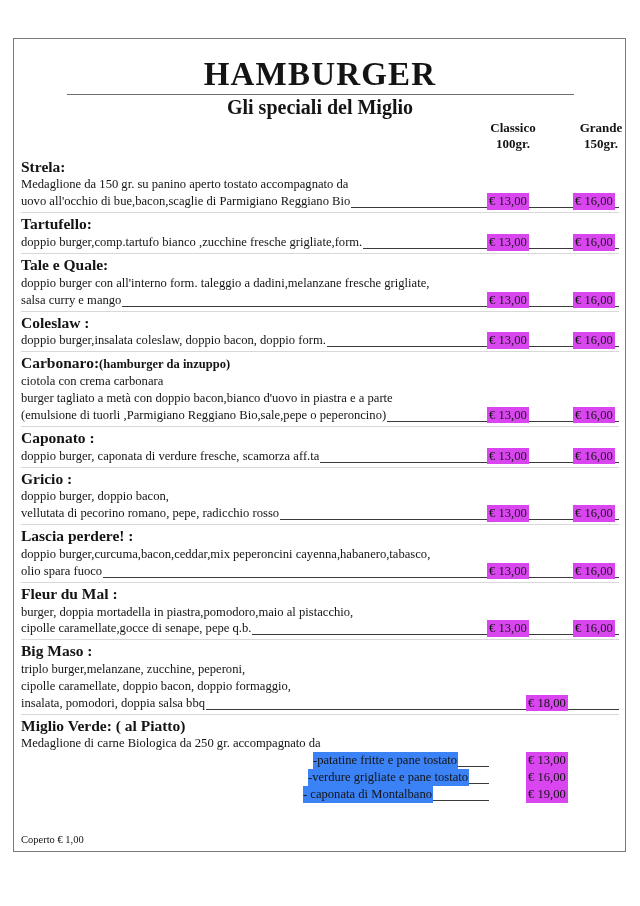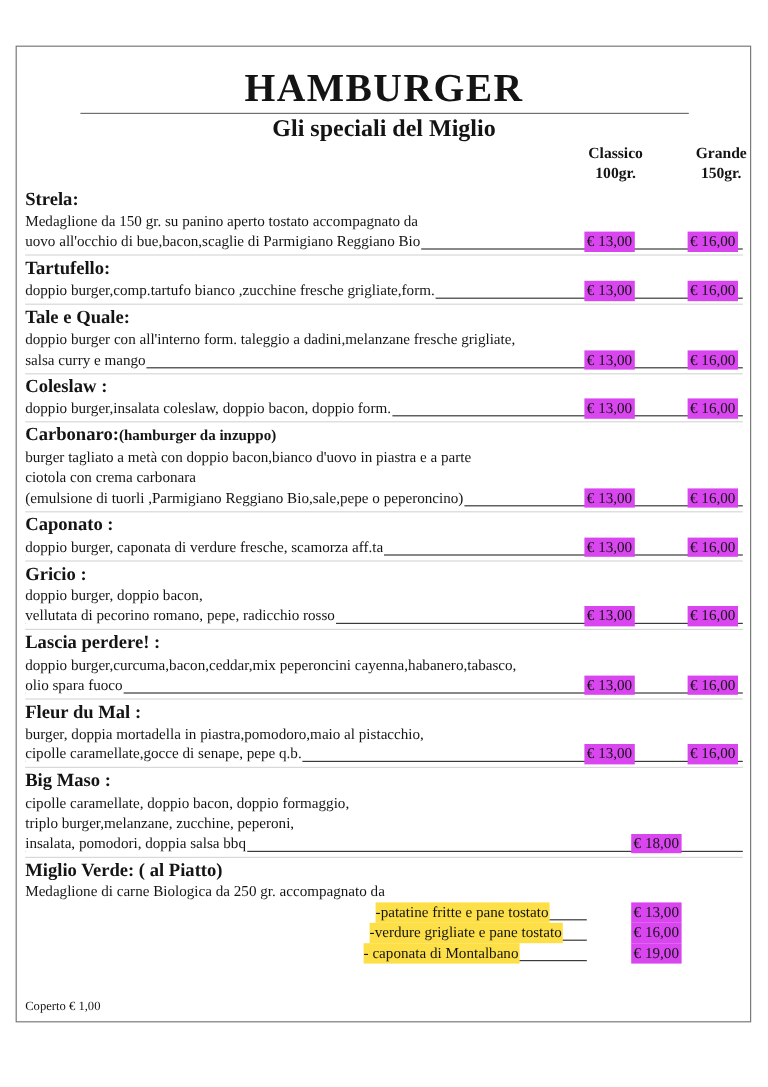--- a/index.html
+++ b/index.html
@@ -158,21 +158,21 @@
 
   
   .mv-sub {
     position: relative;
     height: 17px;
     margin-left: 0;
   }
   .mv-sub .txt {
     position: absolute;
     top: 0;
-    background: #fde047;
+    background: #3b82f6;
     padding-right: 1px;
     z-index: 2;
     font-size: 12.6px;
     line-height: 1.33;
     white-space: nowrap;
     text-align: right;
   }
   .mv-sub .leader {
     position: absolute;
     right: 130px;
@@ -233,21 +233,21 @@
             <span class="txt">salsa curry e mango</span>
             <span class="price p1">€ 13,00</span>
             <span class="price p2">€ 16,00</span>
           </div></div>
         <div class="item"><div class="item-name"><span>Coleslaw :</span></div><div class="priced">
             <span class="leader"></span>
             <span class="txt">doppio burger,insalata coleslaw, doppio bacon, doppio form.</span>
             <span class="price p1">€ 13,00</span>
             <span class="price p2">€ 16,00</span>
           </div></div>
-        <div class="item"><div class="item-name"><span>Carbonaro:</span><span class="qualifier">(hamburger da inzuppo)</span></div><div class="desc-line">burger tagliato a metà con doppio bacon,bianco d'uovo in piastra e a parte</div><div class="desc-line">ciotola con crema carbonara</div><div class="priced">
+        <div class="item"><div class="item-name"><span>Carbonaro:</span><span class="qualifier">(hamburger da inzuppo)</span></div><div class="desc-line">ciotola con crema carbonara</div><div class="desc-line">burger tagliato a metà con doppio bacon,bianco d'uovo in piastra e a parte</div><div class="priced">
             <span class="leader"></span>
             <span class="txt">(emulsione di tuorli ,Parmigiano Reggiano Bio,sale,pepe o peperoncino)</span>
             <span class="price p1">€ 13,00</span>
             <span class="price p2">€ 16,00</span>
           </div></div>
         <div class="item"><div class="item-name"><span>Caponato :</span></div><div class="priced">
             <span class="leader"></span>
             <span class="txt">doppio burger, caponata di verdure fresche, scamorza aff.ta</span>
             <span class="price p1">€ 13,00</span>
             <span class="price p2">€ 16,00</span>
@@ -263,21 +263,21 @@
             <span class="txt">olio spara fuoco</span>
             <span class="price p1">€ 13,00</span>
             <span class="price p2">€ 16,00</span>
           </div></div>
         <div class="item"><div class="item-name"><span>Fleur du Mal :</span></div><div class="desc-line">burger, doppia mortadella in piastra,pomodoro,maio al pistacchio,</div><div class="priced">
             <span class="leader"></span>
             <span class="txt">cipolle caramellate,gocce di senape, pepe q.b.</span>
             <span class="price p1">€ 13,00</span>
             <span class="price p2">€ 16,00</span>
           </div></div>
-        <div class="item"><div class="item-name"><span>Big Maso :</span></div><div class="desc-line">cipolle caramellate, doppio bacon, doppio formaggio,</div><div class="desc-line">triplo burger,melanzane, zucchine, peperoni,</div><div class="priced">
+        <div class="item"><div class="item-name"><span>Big Maso :</span></div><div class="desc-line">triplo burger,melanzane, zucchine, peperoni,</div><div class="desc-line">cipolle caramellate, doppio bacon, doppio formaggio,</div><div class="priced">
             <span class="leader"></span>
             <span class="txt">insalata, pomodori, doppia salsa bbq</span>
             <span class="price single">€ 18,00</span>
           </div></div>
         <div class="item"><div class="item-name">Miglio Verde: ( al Piatto)</div><div class="desc-line">Medaglione di carne Biologica da 250 gr. accompagnato da</div><div class="mv-sub">
             <span class="leader" style="left: 388px; right: 130px;"></span>
             <span class="txt" style="left: 292px;">-patatine fritte e pane tostato</span>
             <span class="price">€ 13,00</span>
           </div><div class="mv-sub">
             <span class="leader" style="left: 383px; right: 130px;"></span>

